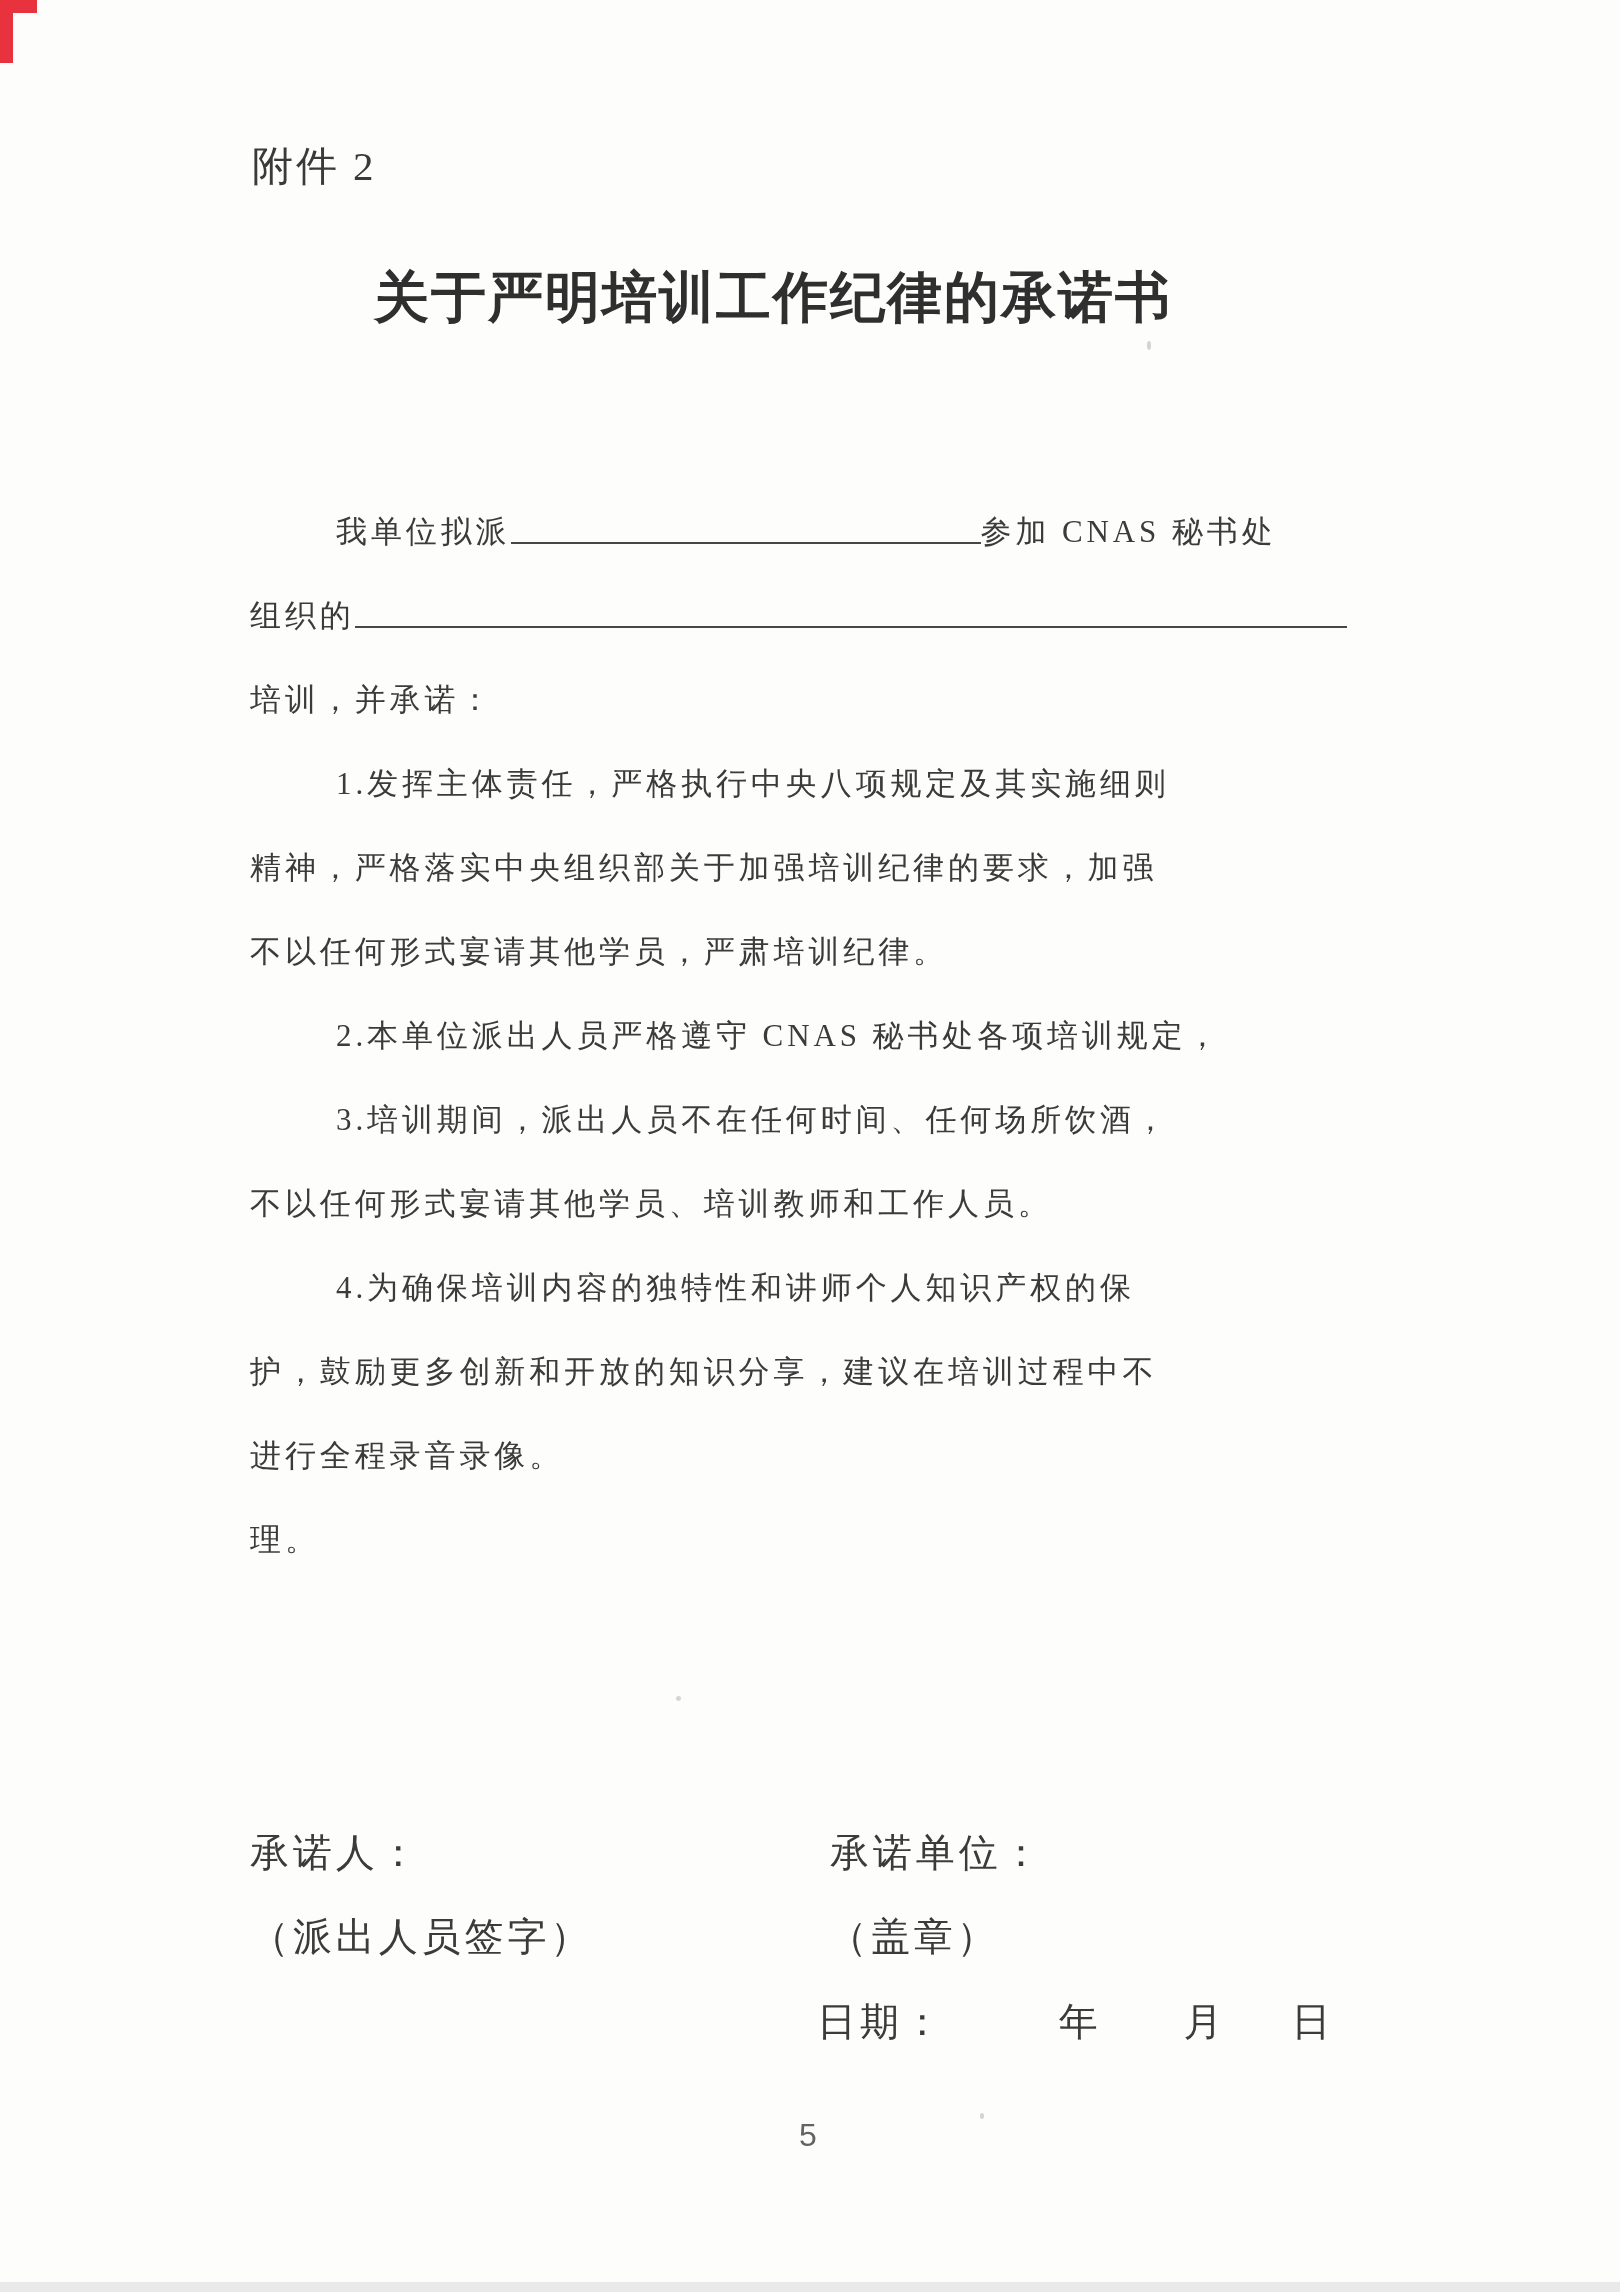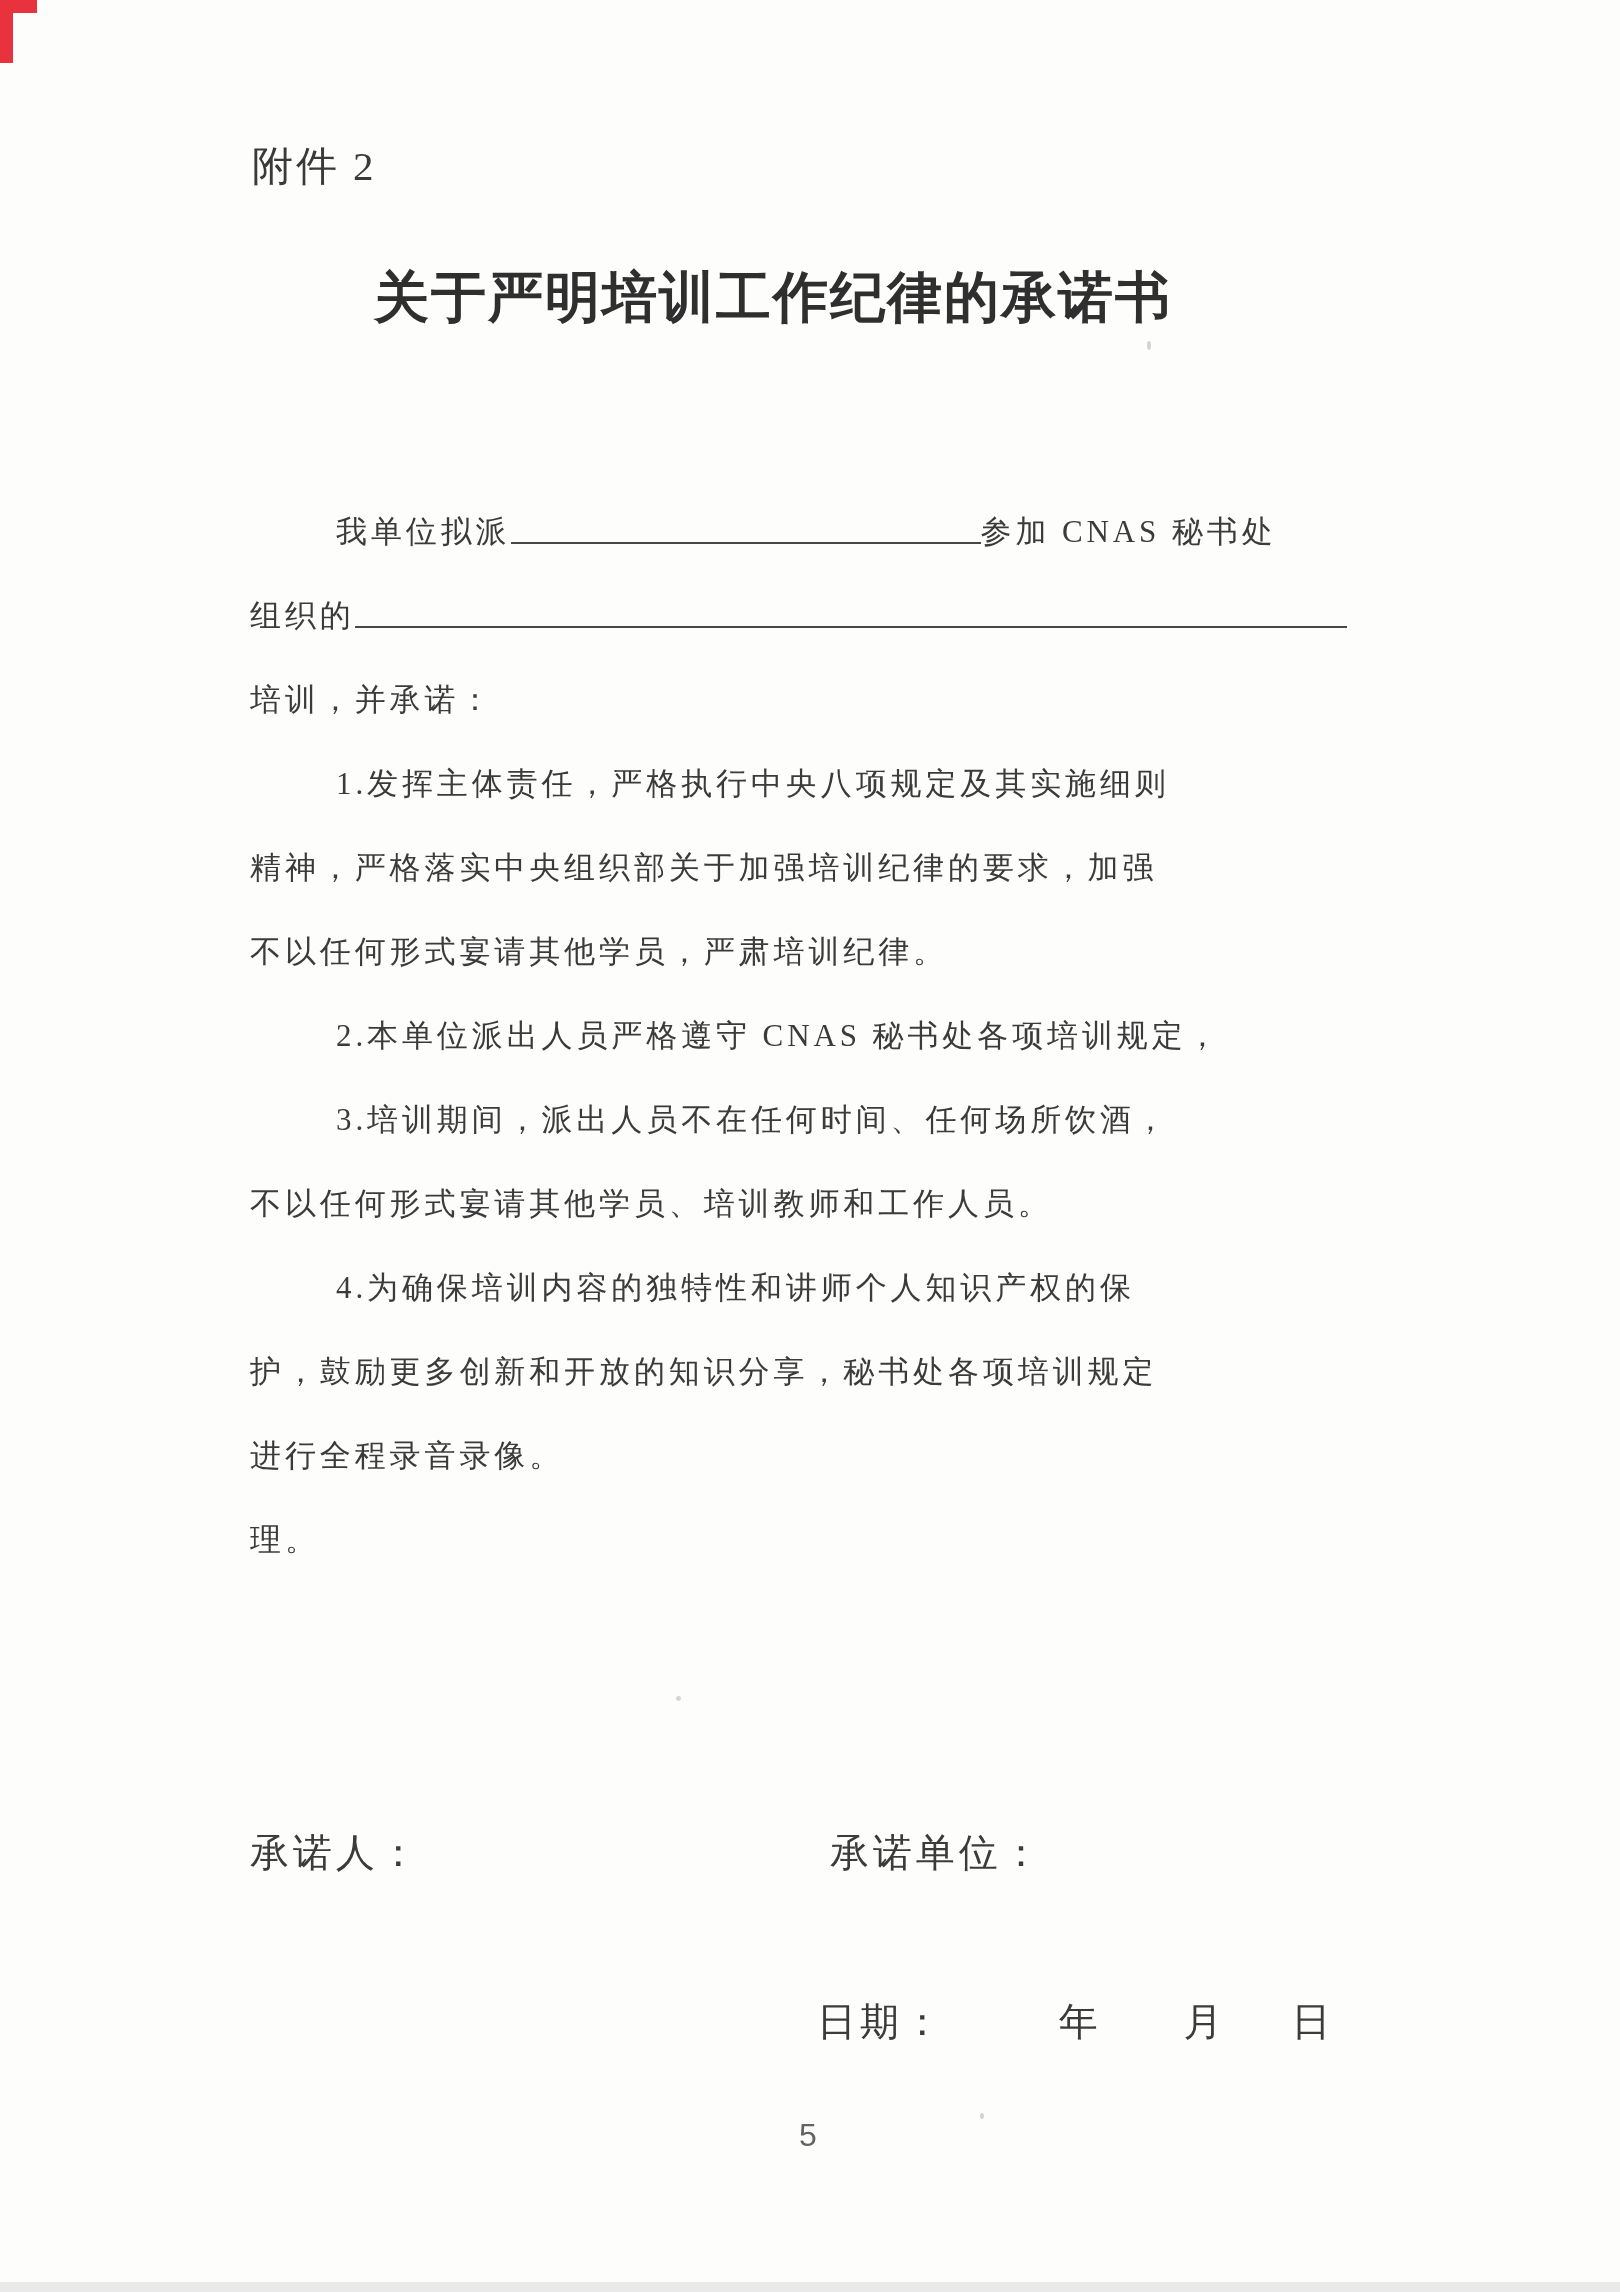--- a/index.html
+++ b/index.html
@@ -125,30 +125,34 @@
     <div class="bodyline"><span>组织的</span><span class="blank blank-2"></span></div>
     <div class="bodyline">培训，并承诺：</div>
     <div id="body-lines">
         <div class="bodyline indent">1.发挥主体责任，严格执行中央八项规定及其实施细则</div>
         <div class="bodyline">精神，严格落实中央组织部关于加强培训纪律的要求，加强</div>
         <div class="bodyline">不以任何形式宴请其他学员，严肃培训纪律。</div>
         <div class="bodyline indent">2.本单位派出人员严格遵守 CNAS 秘书处各项培训规定，</div>
         <div class="bodyline indent">3.培训期间，派出人员不在任何时间、任何场所饮酒，</div>
         <div class="bodyline">不以任何形式宴请其他学员、培训教师和工作人员。</div>
         <div class="bodyline indent">4.为确保培训内容的独特性和讲师个人知识产权的保</div>
-        <div class="bodyline">护，鼓励更多创新和开放的知识分享，秘书处各项培训规定</div>
+        <div class="bodyline">护，鼓励更多创新和开放的知识分享，建议在培训过程中不</div>
         <div class="bodyline">进行全程录音录像。</div>
         <div class="bodyline">理。</div>
       </div>
   </div>
 
   <div class="signature">
     <div class="sig-row">
       <span class="sig-left">承诺人：</span>
       <span class="sig-right">承诺单位：</span>
+    </div>
+    <div class="sig-row">
+      <span class="sig-left">（派出人员签字）</span>
+      <span class="sig-right-b">（盖章）</span>
     </div>
     <div class="date-row">
       <span>日期：</span><span class="date-year">年</span><span class="date-month">月</span><span class="date-day">日</span>
     </div>
   </div>
 
   <div class="page-number">5</div>
 
 </div>
 

